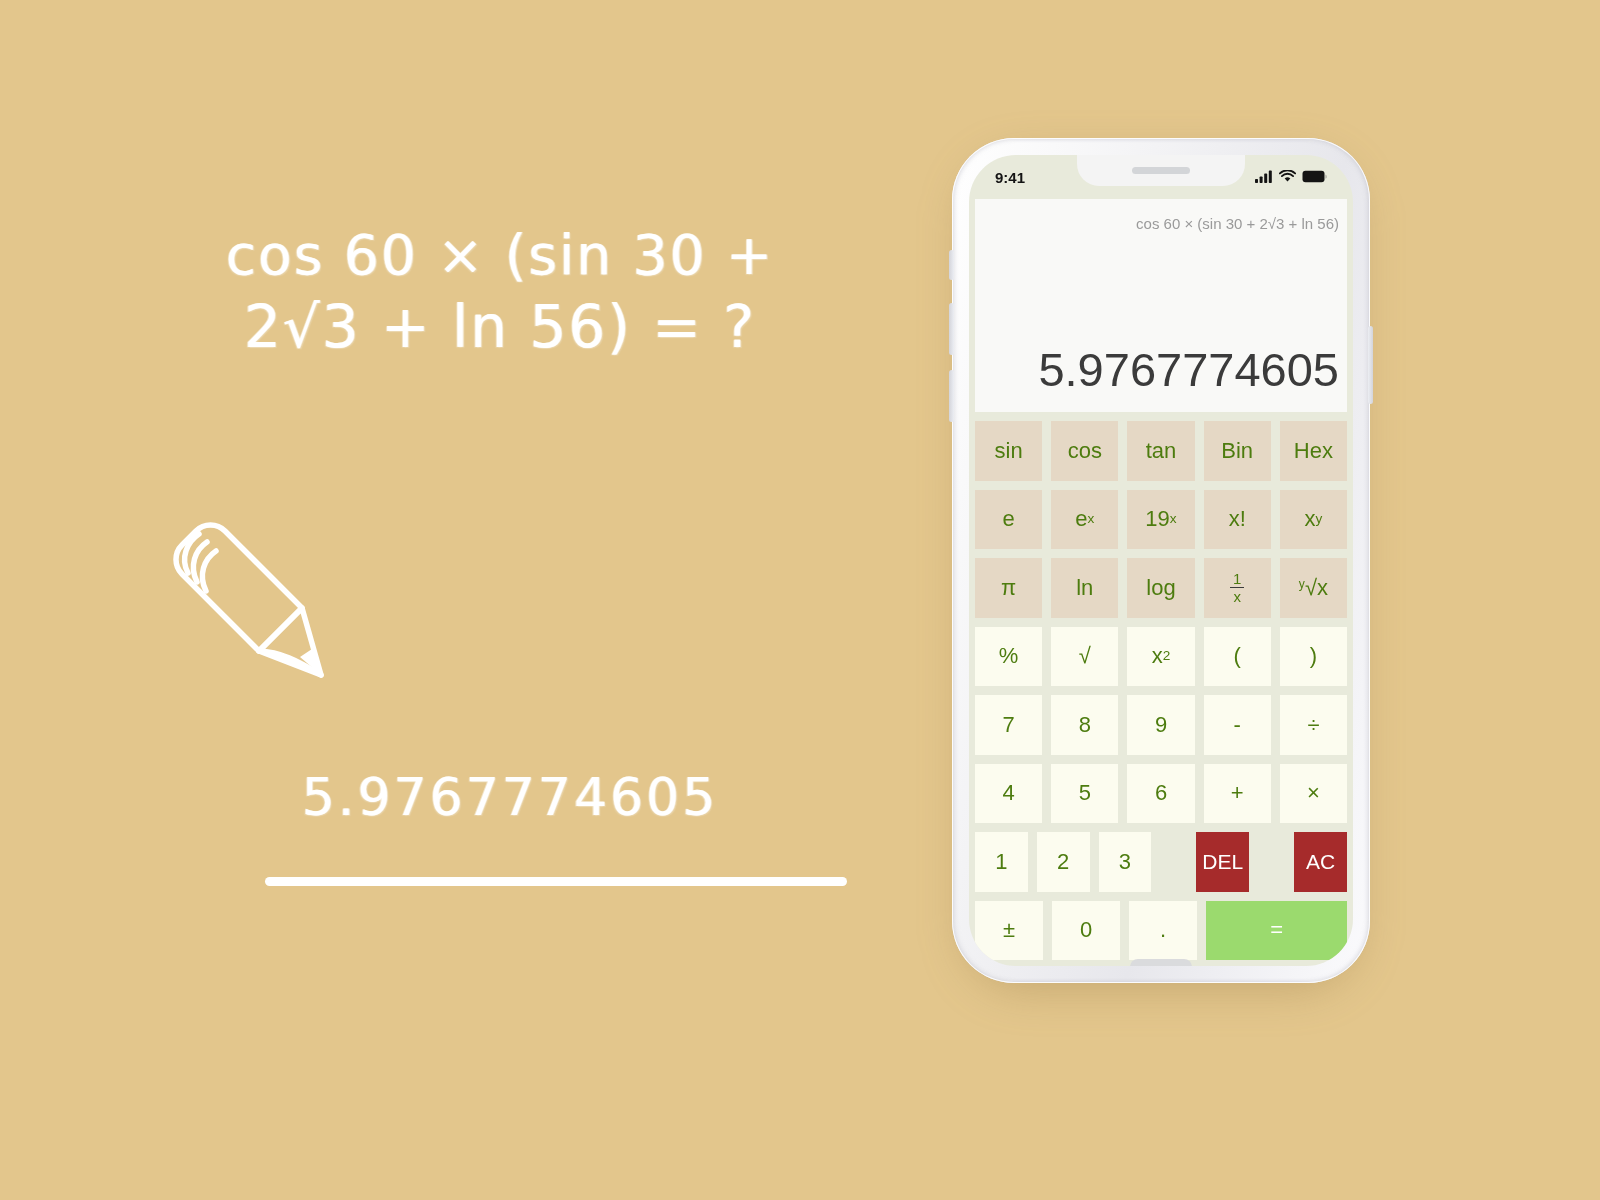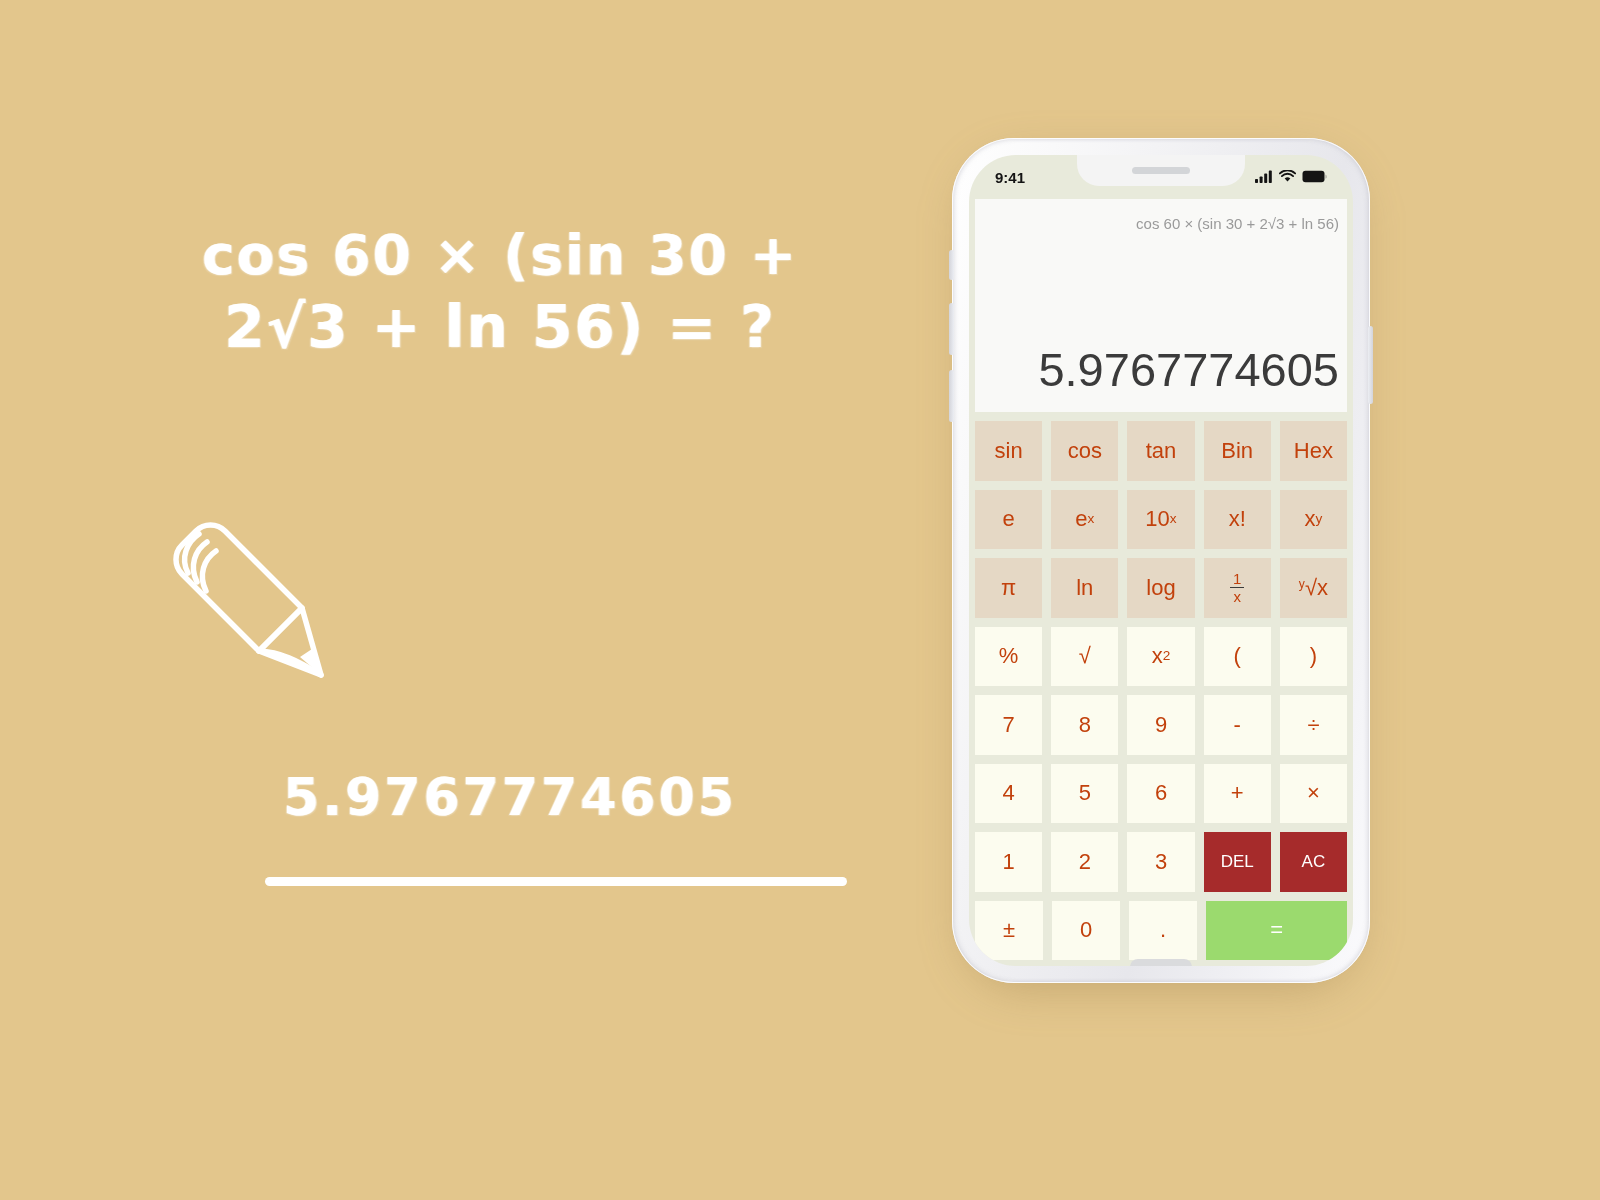--- a/index.html
+++ b/index.html
@@ -15,21 +15,20 @@
     position: relative;
   }
 
   
   #chalk-panel {
     position: absolute;
     left: 0;
     top: 0;
     width: 940px;
     height: 900px;
-    font-weight: bold;
   }
 
   .chalk-text {
     position: absolute;
     color: #ffffff;
     font-family: "DejaVu Sans", sans-serif;
     text-align: center;
     letter-spacing: 2px;
     text-shadow:
        0.8px 0.4px 0 rgba(255,255,255,0.55),
@@ -231,27 +230,27 @@
     flex: 1;
     display: flex;
     gap: 9px;
   }
   .key {
     flex: 1;
     display: flex;
     align-items: center;
     justify-content: center;
     font-size: 22px;
-    color: #c2410c;
+    color: #4d7c0f;
     user-select: none;
     line-height: 1;
   }
   .key.fn  { background: #e5d8c5; }
   .key.num { background: #fcfcef; }
-  .key.danger { background: #a62b2b; color: #ffffff; font-size: 17px; }
+  .key.danger { background: #a62b2b; color: #ffffff; font-size: 21px; margin-left: 36px; }
   .key.equals { background: #9bda6e; color: #ffffff; flex: 2.07; font-size: 22px; }
 
   .sup { font-size: 0.62em; vertical-align: super; line-height: 0; }
   .frac {
     display: inline-flex;
     flex-direction: column;
     align-items: center;
     font-size: 15px;
     line-height: 1.15;
   }
@@ -349,21 +348,21 @@
           <div class="key fn">Hex</div>
         </div>
 
         <div class="key-row">
           <div class="key fn">e</div>
           <div class="key fn">
               <span>e</span>
               <span class="sup">x</span>
             </div>
           <div class="key fn">
-              <span>10</span>
+              <span>19</span>
               <span class="sup">x</span>
             </div>
           <div class="key fn">x!</div>
           <div class="key fn">
               <span>x</span>
               <span class="sup">y</span>
             </div>
         </div>
 
         <div class="key-row">

